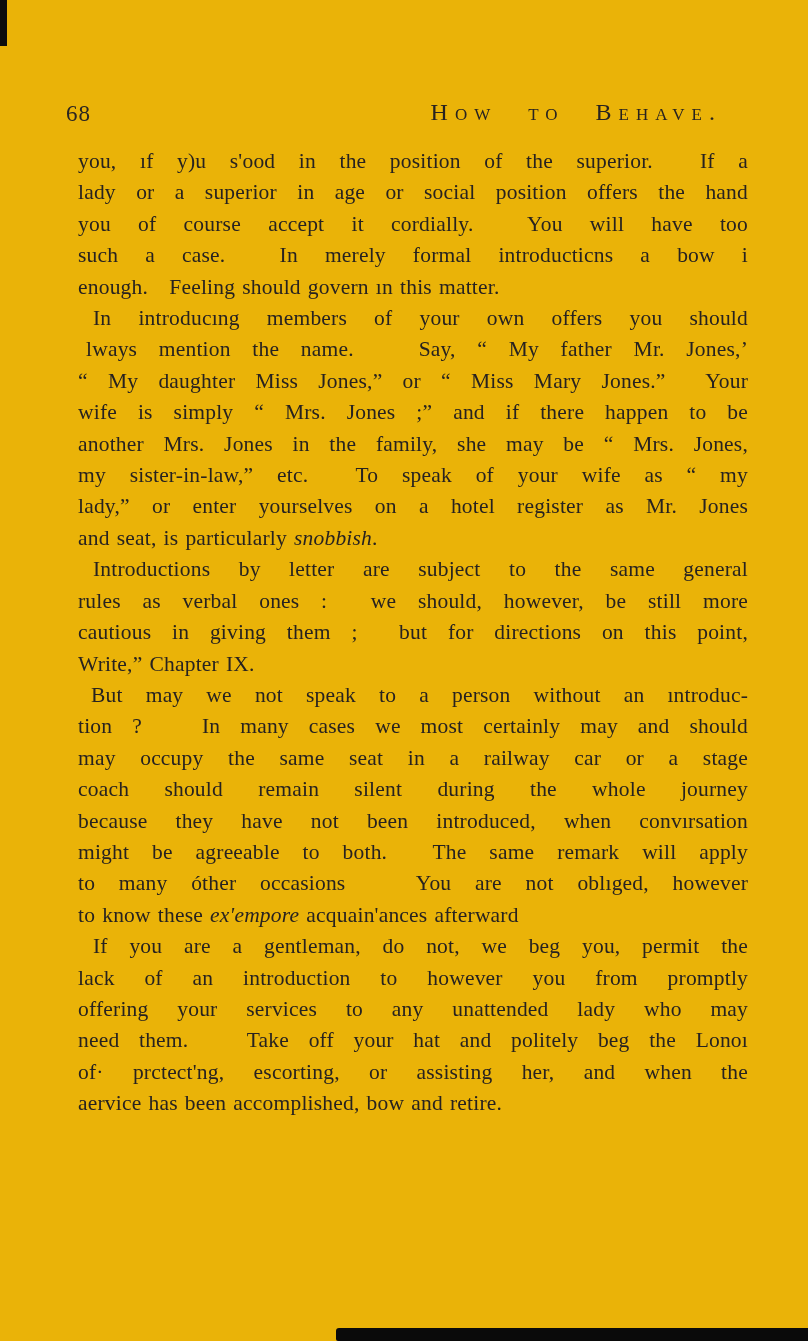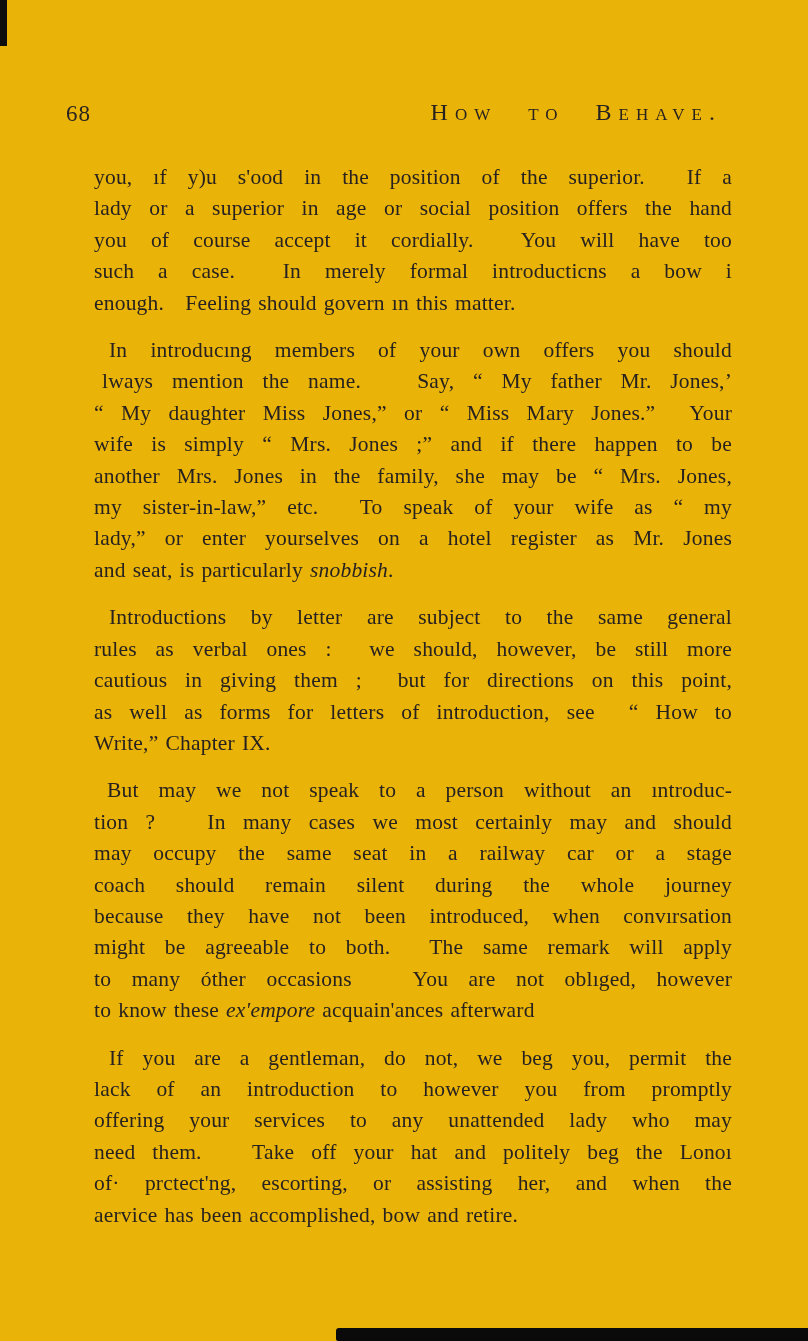--- a/index.html
+++ b/index.html
@@ -31,21 +31,21 @@
     font-variant:small-caps; font-size:24px;
     letter-spacing:7px; word-spacing:18px; color:#282320;
   }
   
   .bodytext {
     position:absolute; top:146px; left:78px; width:670px;
     font-size:21.5px; line-height:31.4px;
     letter-spacing:0.2px; word-spacing:1.5px;
     color:#272220;
   }
-  .para { margin:16px; }
+  .para { margin:0; }
   .line { min-height:31.4px; }
   .just { text-align:justify; text-align-last:justify; }
   .ital { font-style:italic; }
 </style>
 </head>
 <body>
 
 <div class="page">
   <div class="artifact-topleft"></div>
   <div class="artifact-bottom"></div>
@@ -70,21 +70,20 @@
         <div class="line just"><span>wife is simply “ Mrs. Jones ;” and if there happen to be</span></div>
         <div class="line just"><span>another Mrs. Jones in the family, she may be “ Mrs. Jones,</span></div>
         <div class="line just"><span>my sister-in-law,” etc.&nbsp; To speak of your wife as “ my</span></div>
         <div class="line just"><span>lady,” or enter yourselves on a hotel register as Mr. Jones</span></div>
         <div class="line"><span>and seat, is particularly </span><span class="ital">snobbish</span><span>.</span></div>
       </div>
       <div class="para">
         <div class="line just" style="padding-left: 15px;"><span>Introductions by letter are subject to the same general</span></div>
         <div class="line just"><span>rules as verbal ones :&nbsp; we should, however, be still more</span></div>
         <div class="line just"><span>cautious in giving them ;&nbsp; but for directions on this point,</span></div>
-        <div class="line just"><span>as well as forms for letters of introduction, see&nbsp; “ How to</span></div>
         <div class="line"><span>Write,” Chapter IX.</span></div>
       </div>
       <div class="para">
         <div class="line just" style="padding-left: 13px;"><span>But may we not speak to a person without an ıntroduc-</span></div>
         <div class="line just"><span>tion ?&nbsp;&nbsp; In many cases we most certainly may and should</span></div>
         <div class="line just"><span>may occupy the same seat in a railway car or a stage</span></div>
         <div class="line just"><span>coach should remain silent during the whole journey</span></div>
         <div class="line just"><span>because they have not been introduced, when convırsation</span></div>
         <div class="line just"><span>might be agreeable to both.&nbsp; The same remark will apply</span></div>
         <div class="line just"><span>to many óther occasions&nbsp;&nbsp; You are not oblıged, however</span></div>

